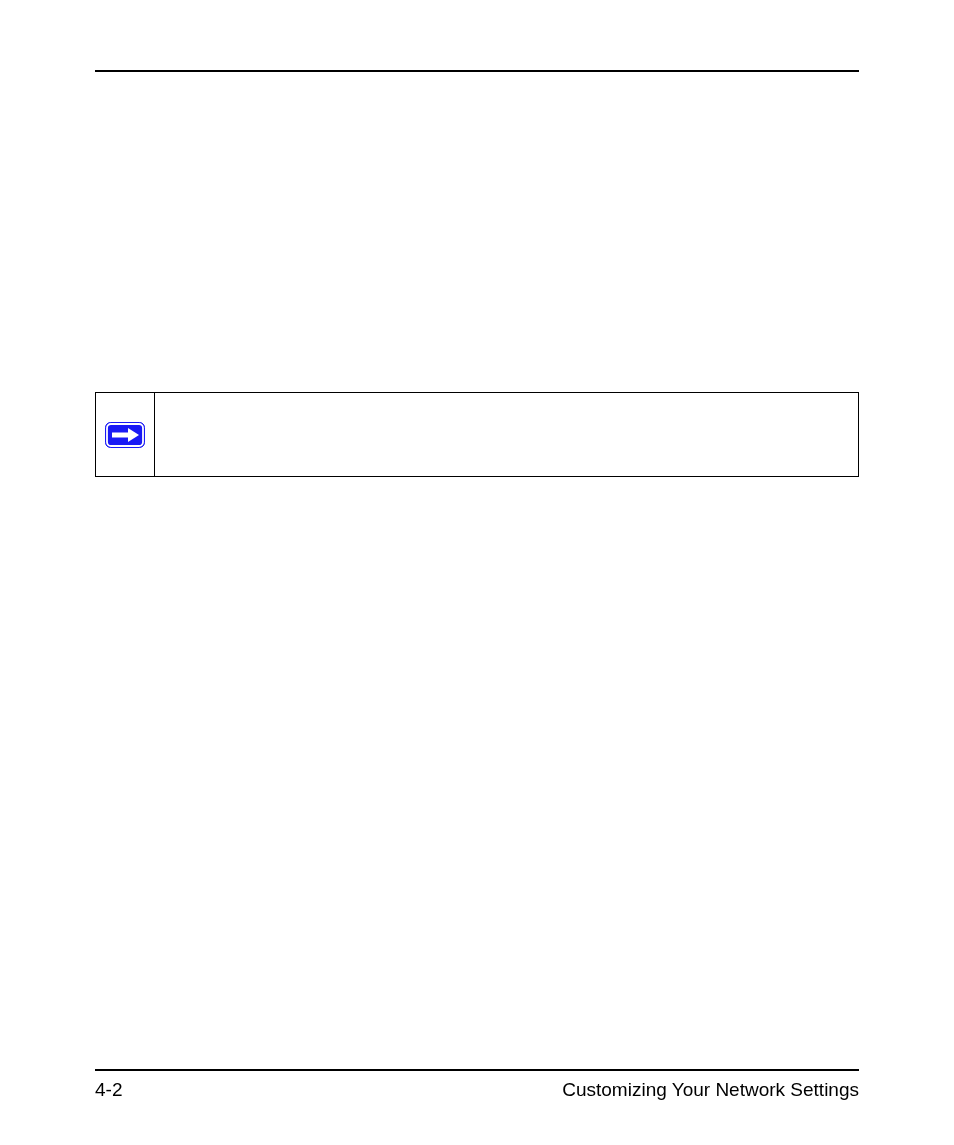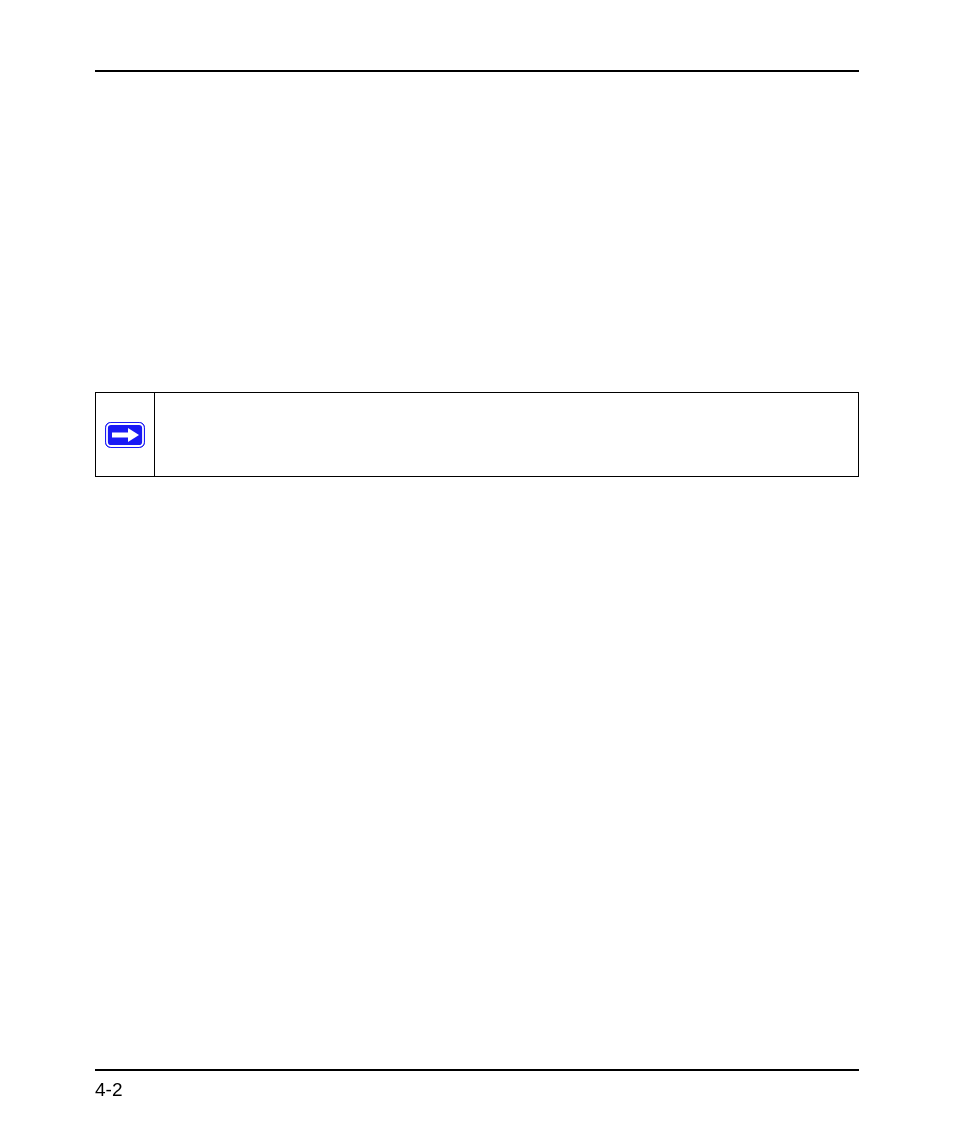--- a/index.html
+++ b/index.html
@@ -89,15 +89,16 @@
         </svg>
       </span>
     </div>
     <div class="note-content-cell"></div>
   </div>
 
   <div class="footer-rule"></div>
 
   <div class="footer-row">
     <span>4-2</span>
+    <span>Customizing Your Network Settings</span>
   </div>
 
 </div>
 
 </body></html>

